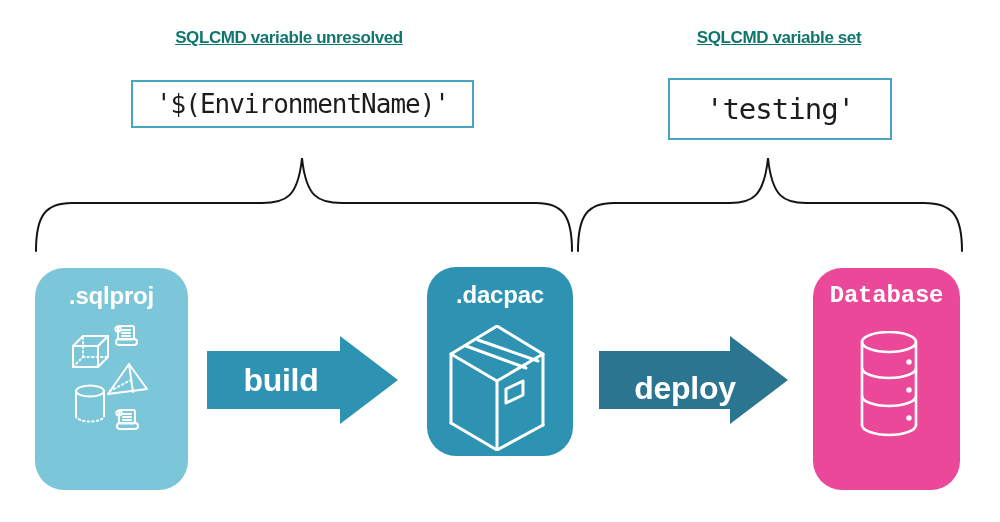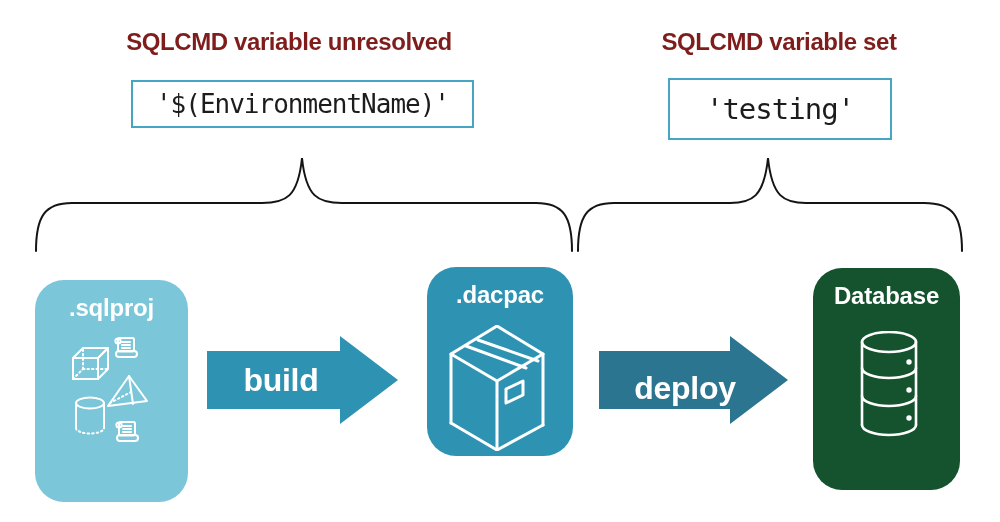--- a/index.html
+++ b/index.html
@@ -3,40 +3,40 @@
 <meta charset="utf-8">
 <style>
   * { margin:0; padding:0; box-sizing:border-box; }
   html,body { background:#ffffff; }
   .stage {
     position:relative; width:1000px; height:522px; background:#ffffff;
     font-family:"Liberation Sans", sans-serif; overflow:hidden;
   }
   .heading {
     position:absolute; transform:translateX(-50%);
-    font-weight:700; font-size:24px; letter-spacing:-0.4px;
-    color:#7f1d1d; white-space:nowrap;
+    font-weight:700; font-size:17px; letter-spacing:-0.4px;
+    color:#0f766e; white-space:nowrap;text-decoration:underline;
   }
   .heading-left  { left:289px; top:28px; }
   .heading-right { left:771px; top:28px;margin-left:8px; }
   .codebox {
     position:absolute; background:#ffffff;
     display:flex; align-items:center; justify-content:center;
   }
   .codebox-left  { left:131px; top:80px; width:343px; height:48px; }
   .codebox-right { left:668px; top:78px; width:224px; height:62px; }
   .code {
     font-family:"DejaVu Sans Mono", monospace;
     color:#1c1c1c; white-space:nowrap;
   }
   .codebox-left  .code { font-size:26px; letter-spacing:-1px; }
   .codebox-right .code { font-size:29px; letter-spacing:-1px; }
   .braces { position:absolute; left:0; top:0; width:1000px; height:522px; }
   .node { position:absolute; border-radius:29px; }
-  .node-sqlproj  { left:35px;  top:280px; width:153px; height:222px; }
+  .node-sqlproj  { left:35px;  top:268px; width:153px; height:222px; }
   .node-dacpac   { left:427px; top:267px; width:146px; height:189px; }
   .node-database { left:813px; top:268px; width:147px; height:222px; }
   .node-label {
     text-align:center; margin-top:14px; color:#ffffff;
     font-weight:700; font-size:24px; letter-spacing:-0.2px;
   }
   .node-icon { position:absolute; }
   .icon-sqlproj  { left:36px; top:57px; width:78px;  height:108px; }
   .icon-dacpac   { left:22px; top:58px; width:96px;  height:126px; }
   .icon-database { left:41px; top:63px; width:70px;  height:106px; }
@@ -127,21 +127,21 @@
         <path d="M57,64 L74,56 V70 L57,78 Z"></path>
       </g>
     </svg>
   </div>
 
   <svg class="arrow-svg arrow-deploy-svg" viewBox="0 0 190 90" xmlns="http://www.w3.org/2000/svg">
     <polygon points="0,16 131,16 131,1 189,45 131,89 131,74 0,74" fill="#2b7590"></polygon>
   </svg>
   <div class="arrow-label arrow-deploy-label">deploy</div>
 
-  <div class="node node-database" style="background: #14532d;">
+  <div class="node node-database" style="background: #ec4899; font-family: Liberation Mono, monospace;">
     <div class="node-label">Database</div>
     <svg class="node-icon icon-database" viewBox="0 0 70 106" xmlns="http://www.w3.org/2000/svg">
       <g class="icon-stroke" stroke-width="2.6">
         <ellipse cx="35" cy="11" rx="27" ry="10"></ellipse>
         <path d="M8,11 V94 M62,11 V94"></path>
         <path d="M8,37 A27,10 0 0 0 62,37"></path>
         <path d="M8,65 A27,10 0 0 0 62,65"></path>
         <path d="M8,94 A27,10 0 0 0 62,94"></path>
       </g>
       <circle cx="55" cy="31" r="2.7" fill="#ffffff"></circle>

